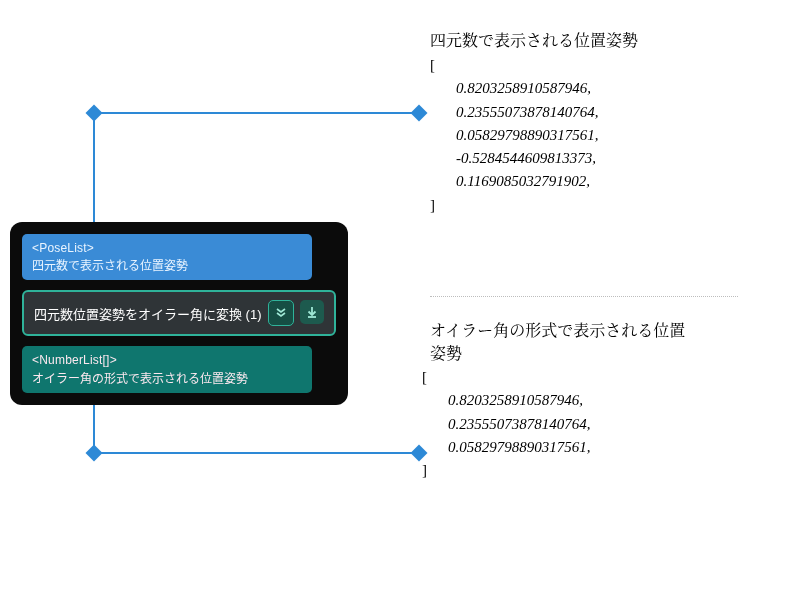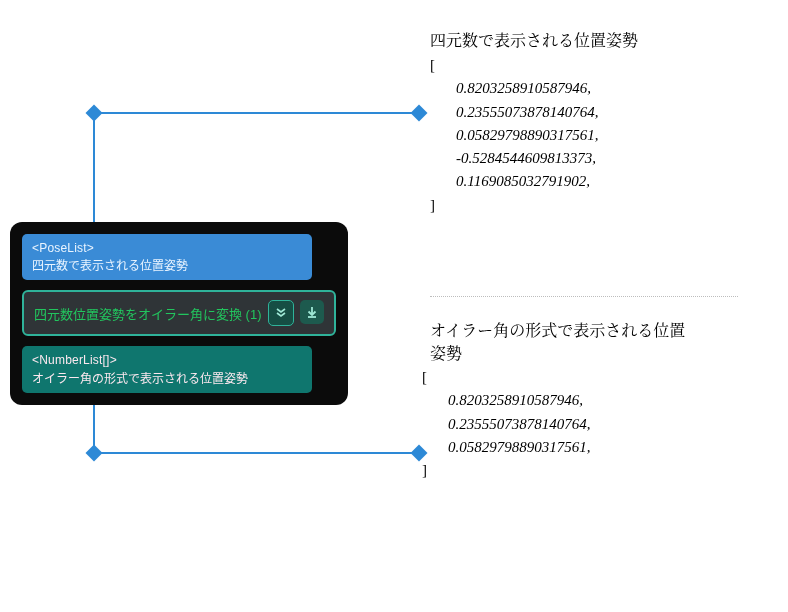--- a/index.html
+++ b/index.html
@@ -53,21 +53,21 @@
   .node-row {
     position: relative;
     display: flex;
     align-items: center;
     justify-content: space-between;
     background: #2f3437;
     border: 2px solid #2fb39a;
     border-radius: 6px;
     padding: 8px 10px;
     font-size: 13px;
-    color: #22c55e;
+    color: #ffffff;
     margin-bottom: 10px;
     width: 100%;
     box-sizing: border-box;
   }
   .node-row .btns {
     display: flex;
     gap: 6px;
   }
   .icon-btn {
     width: 24px;

